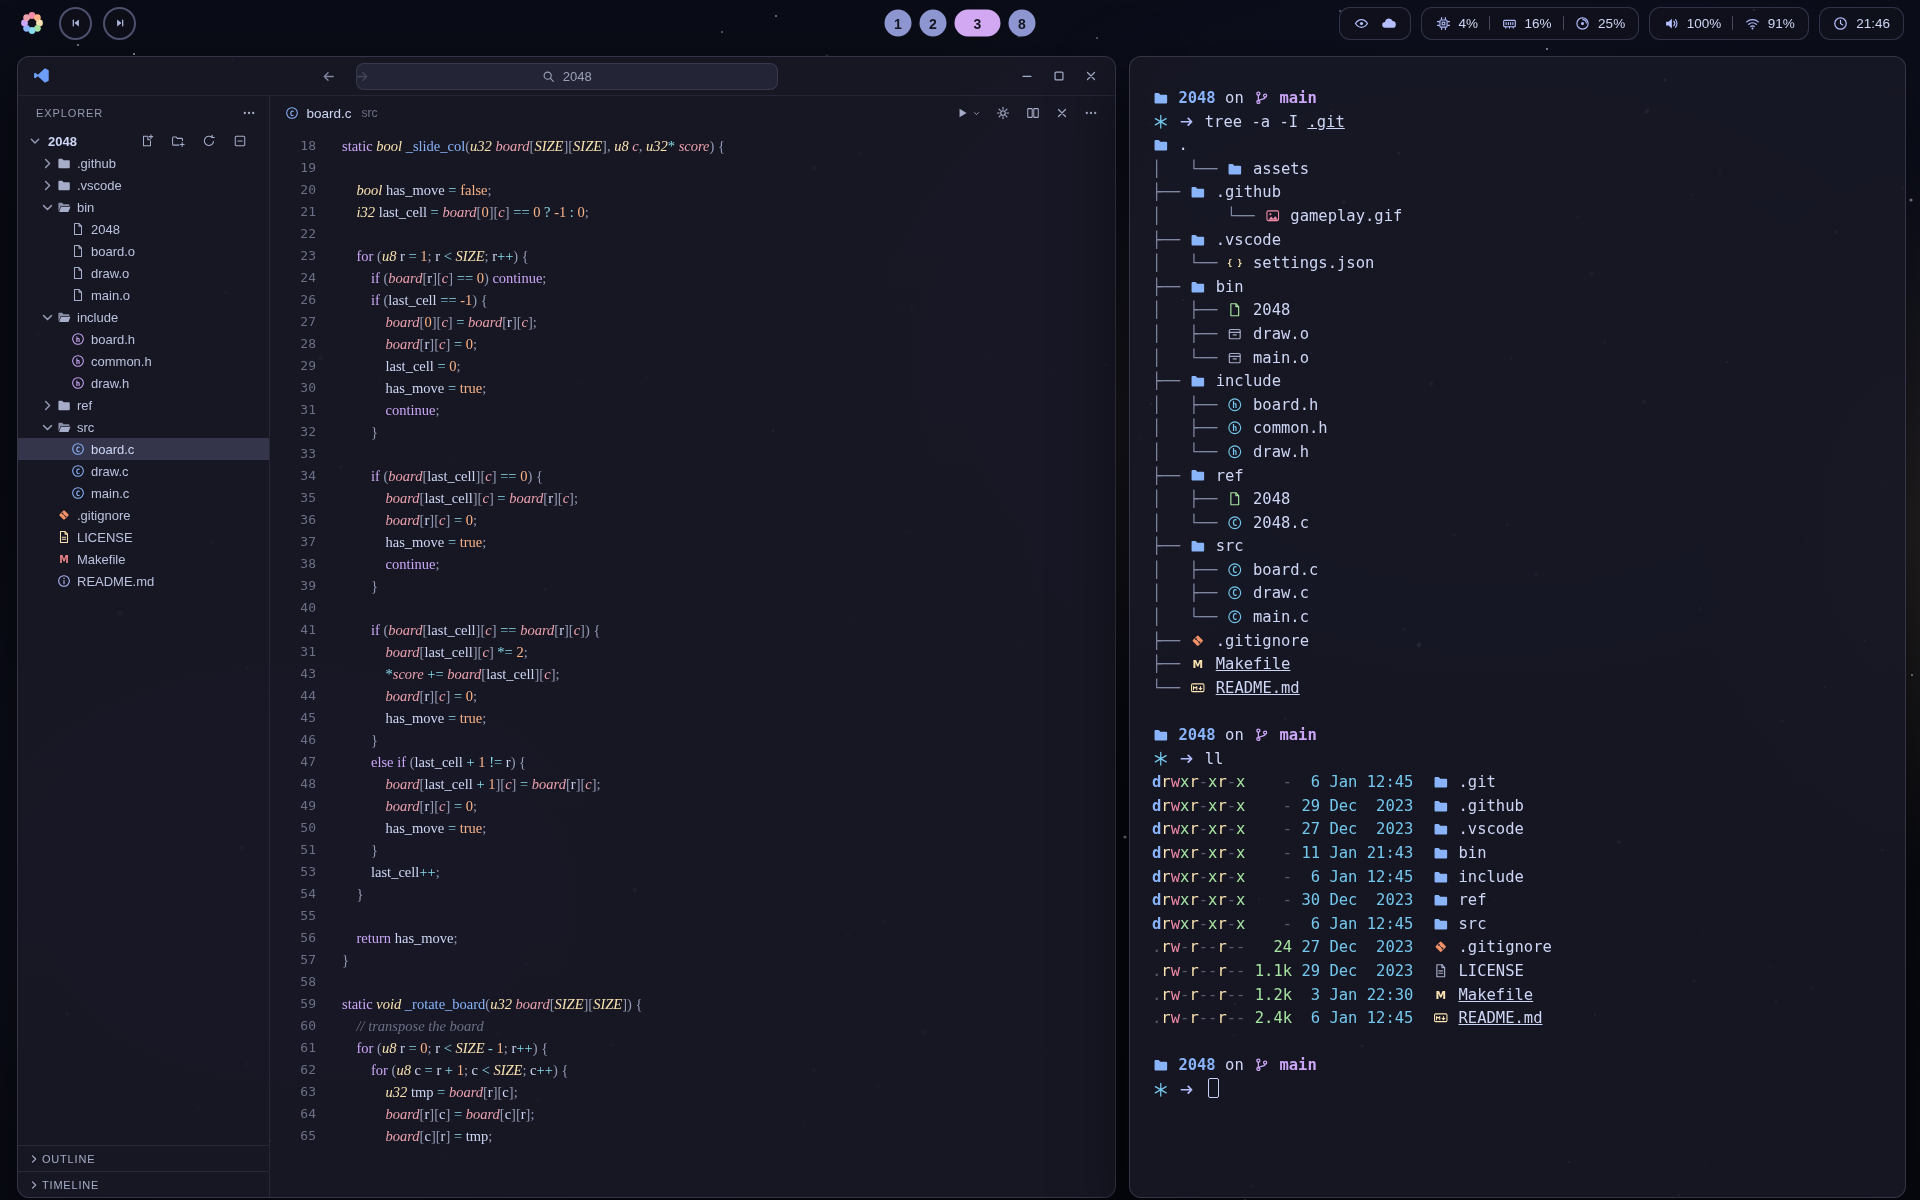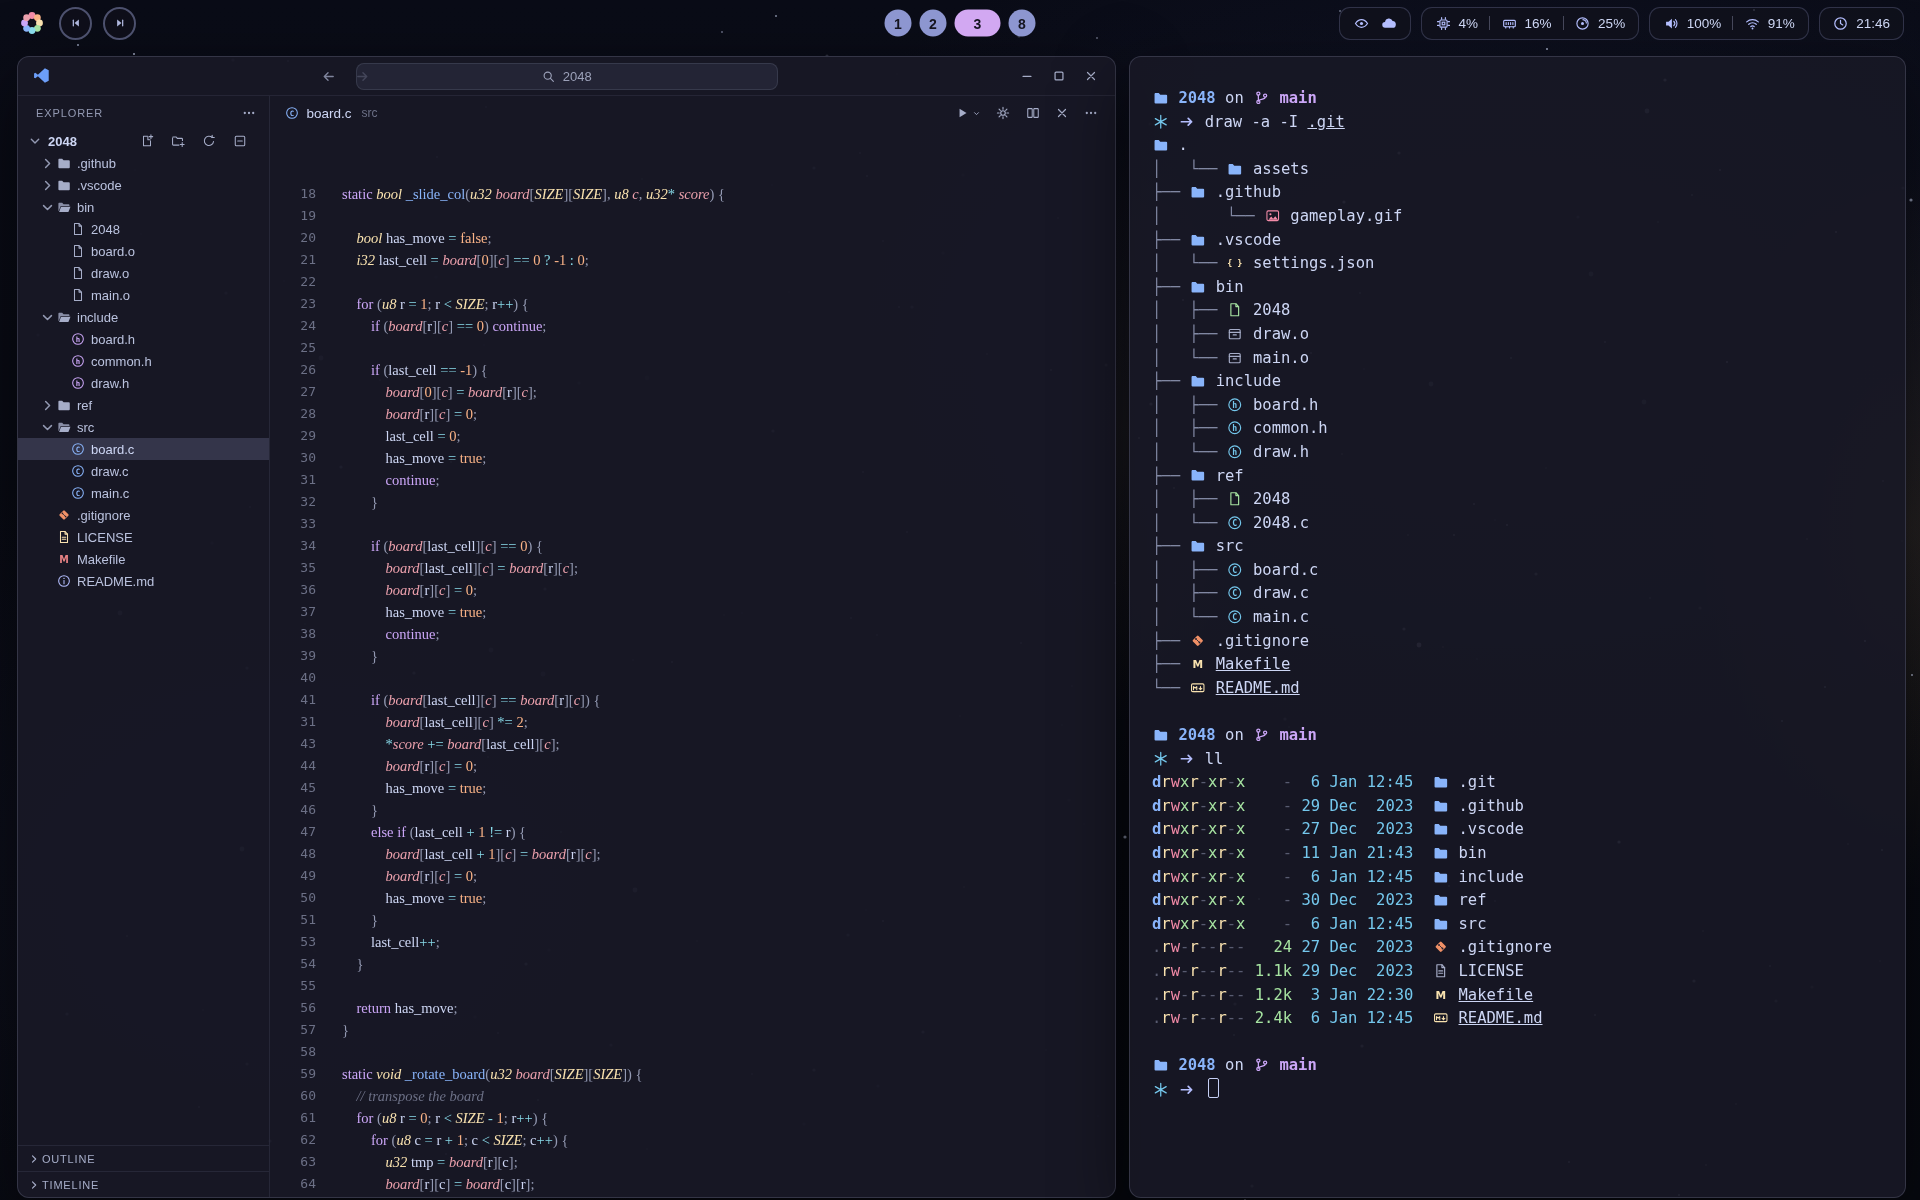--- a/index.html
+++ b/index.html
@@ -63,21 +63,21 @@
 
   
   #editor{flex:1;display:flex;flex-direction:column;position:relative;}
   #tabbar{height:34px;display:flex;align-items:center;padding:0 16px 0 14px;flex:none;}
   #tab{display:flex;align-items:center;gap:7px;font-size:13.5px;color:#cdd6f4;cursor:pointer;}
   #tab .icon{color:#89b4fa;font-size:14px;}
   #tabhint{color:#6c7086;font-size:12px;margin-left:3px;}
   #tabactions{margin-left:auto;display:flex;align-items:center;gap:14px;color:#a6adc8;font-size:14px;}
   .ta-btn{display:flex;align-items:center;gap:2px;cursor:pointer;}
   .ta-btn .caret{font-size:9px;}
-  #codewrap{flex:1;overflow:hidden;padding-top:5px;font-family:"DejaVu Sans Mono",monospace;font-size:14.5px;line-height:22px;margin-top:48px;}
+  #codewrap{flex:1;overflow:hidden;padding-top:5px;font-family:"DejaVu Sans Mono",monospace;font-size:14.5px;line-height:22px;}
   .cl{display:flex;height:22px;}
   .ln{width:46px;text-align:right;color:#6c7086;flex:none;font-size:13px;line-height:22px;}
   .lc{white-space:pre;padding-left:26px;font-family:Liberation Serif, serif;}
   .ck-d{color:#cdd6f4}.ck-k{color:#cba6f7}.ck-t{color:#f9e2af;font-style:italic}.ck-f{color:#89b4fa}
   .ck-p{color:#eba0ac;font-style:italic}.ck-n{color:#fab387}.ck-o{color:#89dceb}.ck-x{color:#9399b2}
   .ck-c{color:#6c7086;font-style:italic}
 
   
   #term{padding:30px 18px 16px 22px;font-family:"DejaVu Sans Mono",monospace;font-size:15.5px;line-height:23.6px;color:#cdd6f4;cursor:text;height:100%;box-sizing:border-box;}
   .tl{white-space:pre;height:23.6px;}
@@ -641,24 +641,20 @@
           </div>
           <div class="cl">
             <span class="ln">23</span>
             <span class="lc"><span class="ck-d">    </span><span class="ck-k">for</span><span class="ck-d"> </span><span class="ck-x">(</span><span class="ck-t">u8</span><span class="ck-d"> r </span><span class="ck-o">=</span><span class="ck-d"> </span><span class="ck-n">1</span><span class="ck-x">;</span><span class="ck-d"> r </span><span class="ck-o">&lt;</span><span class="ck-d"> </span><span class="ck-t">SIZE</span><span class="ck-x">;</span><span class="ck-d"> r</span><span class="ck-o">++</span><span class="ck-x">)</span><span class="ck-d"> </span><span class="ck-x">{</span></span>
           </div>
           <div class="cl">
             <span class="ln">24</span>
             <span class="lc"><span class="ck-d">        </span><span class="ck-k">if</span><span class="ck-d"> </span><span class="ck-x">(</span><span class="ck-p">board</span><span class="ck-x">[</span><span class="ck-d">r</span><span class="ck-x">][</span><span class="ck-p">c</span><span class="ck-x">]</span><span class="ck-d"> </span><span class="ck-o">==</span><span class="ck-d"> </span><span class="ck-n">0</span><span class="ck-x">)</span><span class="ck-d"> </span><span class="ck-k">continue</span><span class="ck-x">;</span></span>
           </div>
           <div class="cl">
-            <span class="ln">25</span>
-            <span class="lc">&nbsp;</span>
-          </div>
-          <div class="cl">
             <span class="ln">26</span>
             <span class="lc"><span class="ck-d">        </span><span class="ck-k">if</span><span class="ck-d"> </span><span class="ck-x">(</span><span class="ck-d">last_cell</span><span class="ck-d"> </span><span class="ck-o">==</span><span class="ck-d"> </span><span class="ck-n">-1</span><span class="ck-x">)</span><span class="ck-d"> </span><span class="ck-x">{</span></span>
           </div>
           <div class="cl">
             <span class="ln">27</span>
             <span class="lc"><span class="ck-d">            </span><span class="ck-p">board</span><span class="ck-x">[</span><span class="ck-n">0</span><span class="ck-x">][</span><span class="ck-p">c</span><span class="ck-x">]</span><span class="ck-d"> </span><span class="ck-o">=</span><span class="ck-d"> </span><span class="ck-p">board</span><span class="ck-x">[</span><span class="ck-d">r</span><span class="ck-x">][</span><span class="ck-p">c</span><span class="ck-x">]</span><span class="ck-x">;</span></span>
           </div>
           <div class="cl">
             <span class="ln">28</span>
             <span class="lc"><span class="ck-d">            </span><span class="ck-p">board</span><span class="ck-x">[</span><span class="ck-d">r</span><span class="ck-x">][</span><span class="ck-p">c</span><span class="ck-x">]</span><span class="ck-d"> </span><span class="ck-o">=</span><span class="ck-d"> </span><span class="ck-n">0</span><span class="ck-x">;</span></span>
@@ -819,21 +815,21 @@
           </svg></span><span class="tk-b"> 2048</span><span class="tk-t"> on </span><span class="icon im"><svg viewBox="0 0 16 16" fill="none" stroke="currentColor" stroke-width="1.3">
             <circle cx="4.5" cy="3.7" r="1.6"></circle>
             <circle cx="4.5" cy="12.3" r="1.6"></circle>
             <circle cx="11.5" cy="5.8" r="1.6"></circle>
             <path d="M4.5 5.3v5.4M11.5 7.4c0 2.8-7 1.7-7 4.2" stroke-linecap="round"></path>
           </svg></span><span class="tk-m"> main</span></div>
       <div class="tl"><span class="icon is"><svg viewBox="0 0 16 16" stroke="currentColor" stroke-width="1.3" stroke-linecap="round" fill="none">
             <path d="M8 1.5v13M2.4 4.8l11.2 6.4M2.4 11.2L13.6 4.8"></path>
           </svg></span><span class="tk-t"> </span><span class="icon ilav"><svg viewBox="0 0 16 16" fill="none" stroke="currentColor" stroke-width="1.8" stroke-linecap="round" stroke-linejoin="round">
             <path d="M2.5 8h10.5M9.5 4.5L13 8l-3.5 3.5"></path>
-          </svg></span><span class="tk-t"> </span><span class="tk-t">draw -a -I </span><span class="tk-u">.git</span></div>
+          </svg></span><span class="tk-t"> </span><span class="tk-t">tree -a -I </span><span class="tk-u">.git</span></div>
       <div class="tl"><span class="icon ib"><svg viewBox="0 0 16 16">
             <path d="M1.6 4.2c0-.6.5-1.1 1.1-1.1h3.2l1.6 1.7h6a1.1 1.1 0 0 1 1.1 1.1v6.9a1.1 1.1 0 0 1-1.1 1.1H2.7a1.1 1.1 0 0 1-1.1-1.1z" fill="currentColor"></path>
           </svg></span><span class="tk-t"> .</span></div>
       <div class="tl"><span class="tk-tr">│   └── </span><span class="icon ib"><svg viewBox="0 0 16 16">
             <path d="M1.6 4.2c0-.6.5-1.1 1.1-1.1h3.2l1.6 1.7h6a1.1 1.1 0 0 1 1.1 1.1v6.9a1.1 1.1 0 0 1-1.1 1.1H2.7a1.1 1.1 0 0 1-1.1-1.1z" fill="currentColor"></path>
           </svg></span><span class="tk-t"> assets</span></div>
       <div class="tl"><span class="tk-tr">├── </span><span class="icon ib"><svg viewBox="0 0 16 16">
             <path d="M1.6 4.2c0-.6.5-1.1 1.1-1.1h3.2l1.6 1.7h6a1.1 1.1 0 0 1 1.1 1.1v6.9a1.1 1.1 0 0 1-1.1 1.1H2.7a1.1 1.1 0 0 1-1.1-1.1z" fill="currentColor"></path>
           </svg></span><span class="tk-t"> .github</span></div>
       <div class="tl"><span class="tk-tr">│       └── </span><span class="icon ip"><svg viewBox="0 0 16 16" fill="none" stroke="currentColor" stroke-width="1.1">

